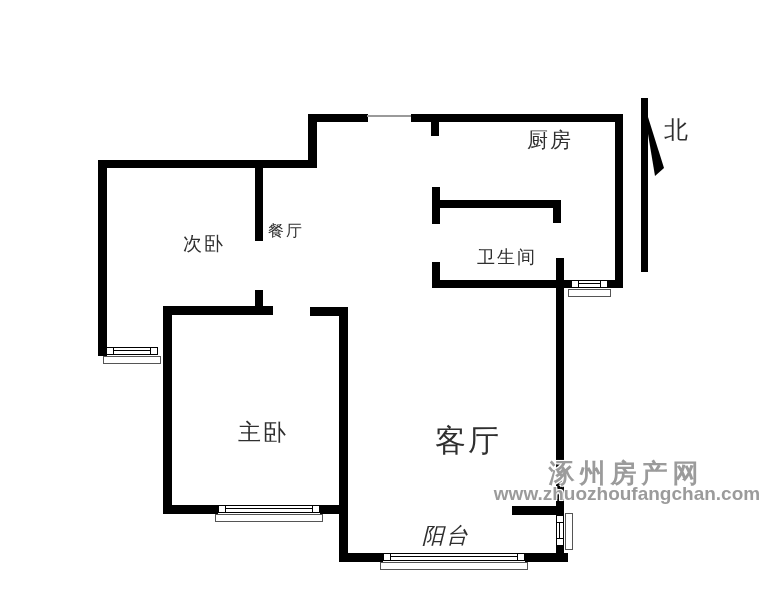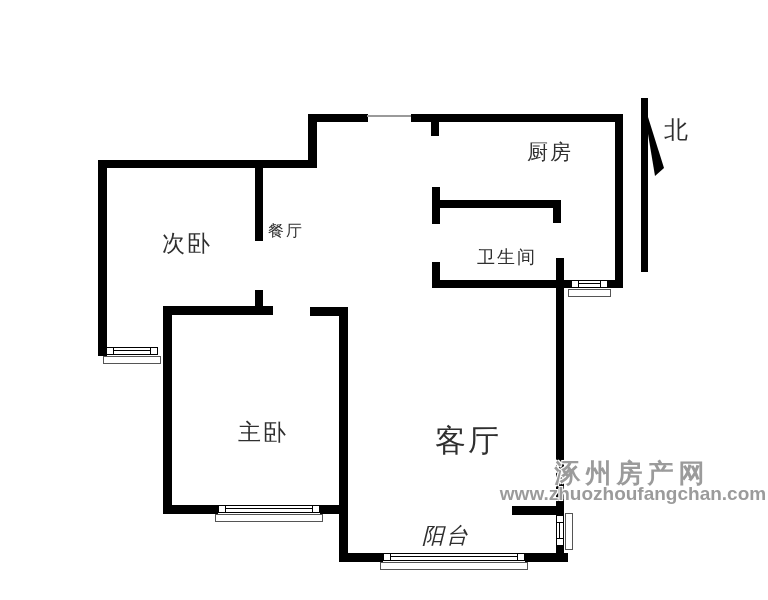--- a/index.html
+++ b/index.html
@@ -10,21 +10,21 @@
   .opening-line{position:absolute;}
   .room-label{position:absolute;transform:translate(-50%,-50%);color:#2f2f2f;
               white-space:nowrap;letter-spacing:2px;line-height:1;}
   .win-cap{position:absolute;background:#fff;border:1px solid #000;box-sizing:border-box;}
   .win-band{position:absolute;background:#fff;border:1px solid #000;box-sizing:border-box;}
   .win-band .mid-h{width:100%;height:50%;border-bottom:1px solid #000;box-sizing:border-box;}
   .win-band .mid-v{height:100%;width:50%;border-right:1px solid #000;box-sizing:border-box;}
   .win-sill{position:absolute;background:#fff;border:1px solid #555;box-sizing:border-box;}
   #north-arrow{position:absolute;left:634px;top:92px;width:40px;height:186px;}
   #north-label{position:absolute;transform:translate(-50%,-50%);color:#2f2f2f;white-space:nowrap;}
-  #watermark{position:absolute;left:16px;top:0;width:620px;height:600px;pointer-events:none;}
+  #watermark{position:absolute;left:10px;top:0;width:620px;height:600px;pointer-events:none;}
   .wm-line{position:absolute;transform:translate(-50%,-50%);font-weight:bold;
            white-space:nowrap;
            font-family:"Liberation Sans","DejaVu Sans",sans-serif;
            text-shadow:-1px -1px 0 #fff,1px -1px 0 #fff,-1px 1px 0 #fff,1px 1px 0 #fff,0 0 2px #fff;}
   #wm-line1{left:616px;top:473px;font-size:26px;letter-spacing:5px;}
   #wm-line2{left:617px;top:494px;font-size:19px;letter-spacing:0px;}
 </style>
 </head>
 <body>
 
@@ -85,23 +85,23 @@
       <div class="mid-h"></div>
     </div>
     <div class="win-cap" style="left: 571px; top: 280px; width: 8px; height: 8px;"></div>
     <div class="win-cap" style="left: 600px; top: 280px; width: 8px; height: 8px;"></div>
     <div class="win-sill" style="left: 565px; top: 513px; width: 8px; height: 37px;"></div>
     <div class="win-band" style="left: 556px; top: 522px; width: 8px; height: 17px;">
       <div class="mid-v"></div>
     </div>
     <div class="win-cap" style="left: 556px; top: 515px; width: 8px; height: 8px;"></div>
     <div class="win-cap" style="left: 556px; top: 538px; width: 8px; height: 8px;"></div>
-    <div class="room-label" style="left: 187px; top: 243px; font-size: 23px;">次卧</div>
+    <div class="room-label" style="left: 204px; top: 243px; font-size: 19px;">次卧</div>
     <div class="room-label" style="left: 286px; top: 187px; font-size: 16px; margin-top: 44px;">餐厅</div>
-    <div class="room-label" style="left: 550px; top: 152px; font-size: 21px;">厨房</div>
+    <div class="room-label" style="left: 550px; top: 140px; font-size: 21px;">厨房</div>
     <div class="room-label" style="left: 507px; top: 257px; font-size: 18px;">卫生间</div>
     <div class="room-label" style="left: 263px; top: 432px; font-size: 23px;">主卧</div>
     <div class="room-label" style="left: 468px; top: 440px; font-size: 31px;">客厅</div>
     <div class="room-label" style="left: 446px; top: 536px; font-size: 22px; font-style: italic;">阳台</div>
   </div>
 
 <div id="watermark">
   <div id="wm-line1" class="wm-line" style="color: rgb(155, 155, 155);">涿州房产网</div>
   <div id="wm-line2" class="wm-line" style="color: rgb(155, 155, 155);">www.zhuozhoufangchan.com</div>
 </div>

